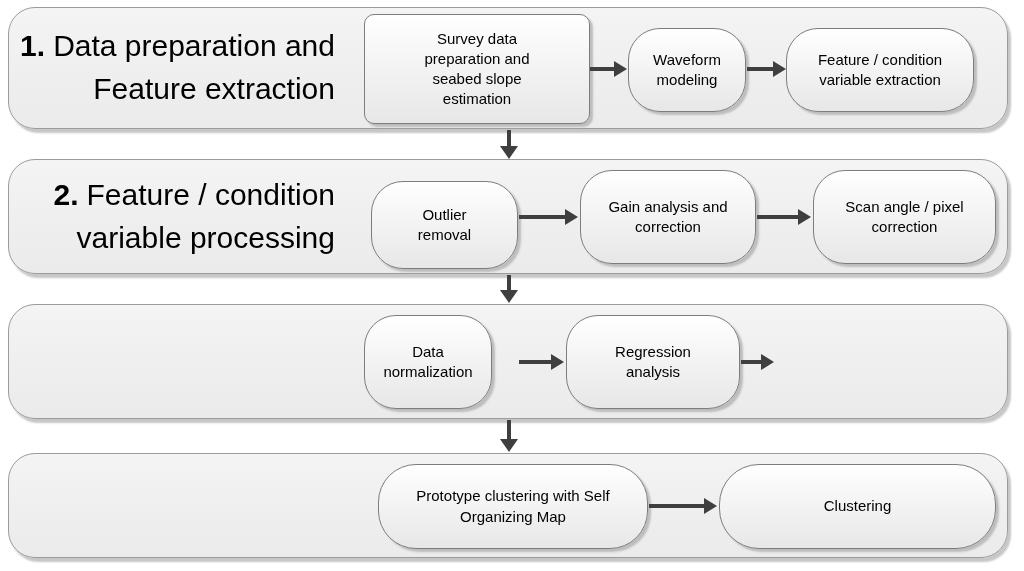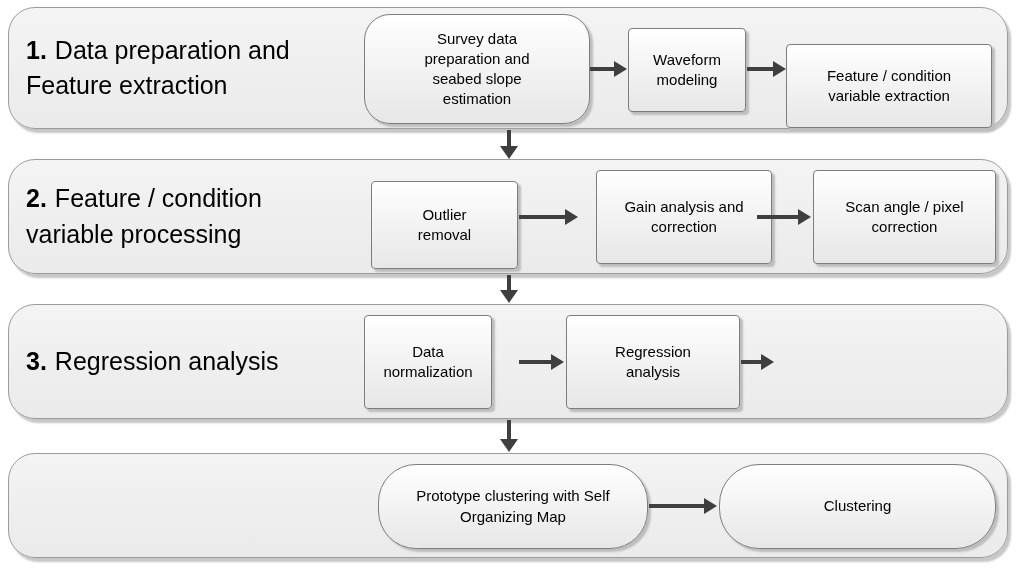--- a/index.html
+++ b/index.html
@@ -22,50 +22,51 @@
     display: flex;
     align-items: center;
     box-sizing: border-box;
   }
   #stage-1 { top: 7px;   height: 122px; }
   #stage-2 { top: 159px; height: 115px; }
   #stage-3 { top: 304px; height: 115px; }
   #stage-4 { top: 453px; height: 105px; }
 
   .stage-label {
-    padding-left: 17px;
+    padding-left: 4px;
     width: 322px;
-    font-size: 25px;
+    font-size: 30px;
     line-height: 1.42;
     letter-spacing: 0px;
+    text-align: right;
   }
   .stage-label .num { font-weight: bold; margin-right: 8px; }
 
   
   .box {
     position: absolute;
     background: linear-gradient(180deg, #ffffff 0%, #f4f4f4 45%, #e7e7e7 100%);
     border: 1.3px solid #7d7d7d;
-    border-radius: 4px;
+    border-radius: 32px;
     box-shadow: 3px 3px 2px #bdbdbd;
     display: flex;
     align-items: center;
     justify-content: center;
     text-align: center;
     font-size: 15px;
     line-height: 1.35;
     box-sizing: border-box;
   }
   
-  .s1b1 { left: 355px; top: 6px;  width: 226px; height: 110px; padding: 0 40px; border-radius: 26px; }
+  .s1b1 { left: 355px; top: 6px;  width: 226px; height: 110px; padding: 0 40px; border-radius: 10px; }
   .s1b2 { left: 619px; top: 20px; width: 118px; height: 84px;  padding: 0 10px; }
-  .s1b3 { left: 777px; top: 20px; width: 206px; height: 84px;  padding: 0 20px; margin-top: 16px; }
+  .s1b3 { left: 777px; top: 20px; width: 188px; height: 84px;  padding: 0 20px; }
   
   .s2b1 { left: 362px; top: 13px; width: 147px; height: 88px;  padding: 0 28px; margin-top: 8px; }
-  .s2b2 { left: 587px; top: 10px; width: 176px; height: 94px;  padding: 0 18px; }
+  .s2b2 { left: 571px; top: 10px; width: 176px; height: 94px;  padding: 0 18px; }
   .s2b3 { left: 804px; top: 10px; width: 183px; height: 94px;  padding: 16px 20px; }
   
   .s3b1 { left: 355px; top: 10px; width: 128px; height: 94px;  padding: 0 22px; }
   .s3b2 { left: 557px; top: 10px; width: 174px; height: 94px;  padding: 0 35px; }
   .s3b3 { left: 767px; top: 10px; width: 220px; height: 94px;  padding: 0 25px; }
   
   .s4b1 { left: 369px; top: 10px; width: 270px; height: 85px;  padding: 7px 35px; border-radius: 38px; }
   .s4b2 { left: 710px; top: 10px; width: 277px; height: 85px;  padding: 0 20px; border-radius: 40px; }
 
   
@@ -145,23 +146,20 @@
     </div>
     <div class="harrow h2b"></div>
     <div class="box s2b3">
       <span>Scan angle / pixel correction</span>
     </div>
   </section>
 
   <div class="varrow v2"></div>
 
   <section class="stage" id="stage-3">
-    <div class="stage-label">
-      <span class="num">3.</span><span>Regression analysis</span>
-    </div>
     <div class="box s3b1">
       <span>Data normalization</span>
     </div>
     <div class="harrow h3a"></div>
     <div class="box s3b2">
       <span>Regression analysis</span>
     </div>
     <div class="harrow h3b"></div>
   </section>
 

